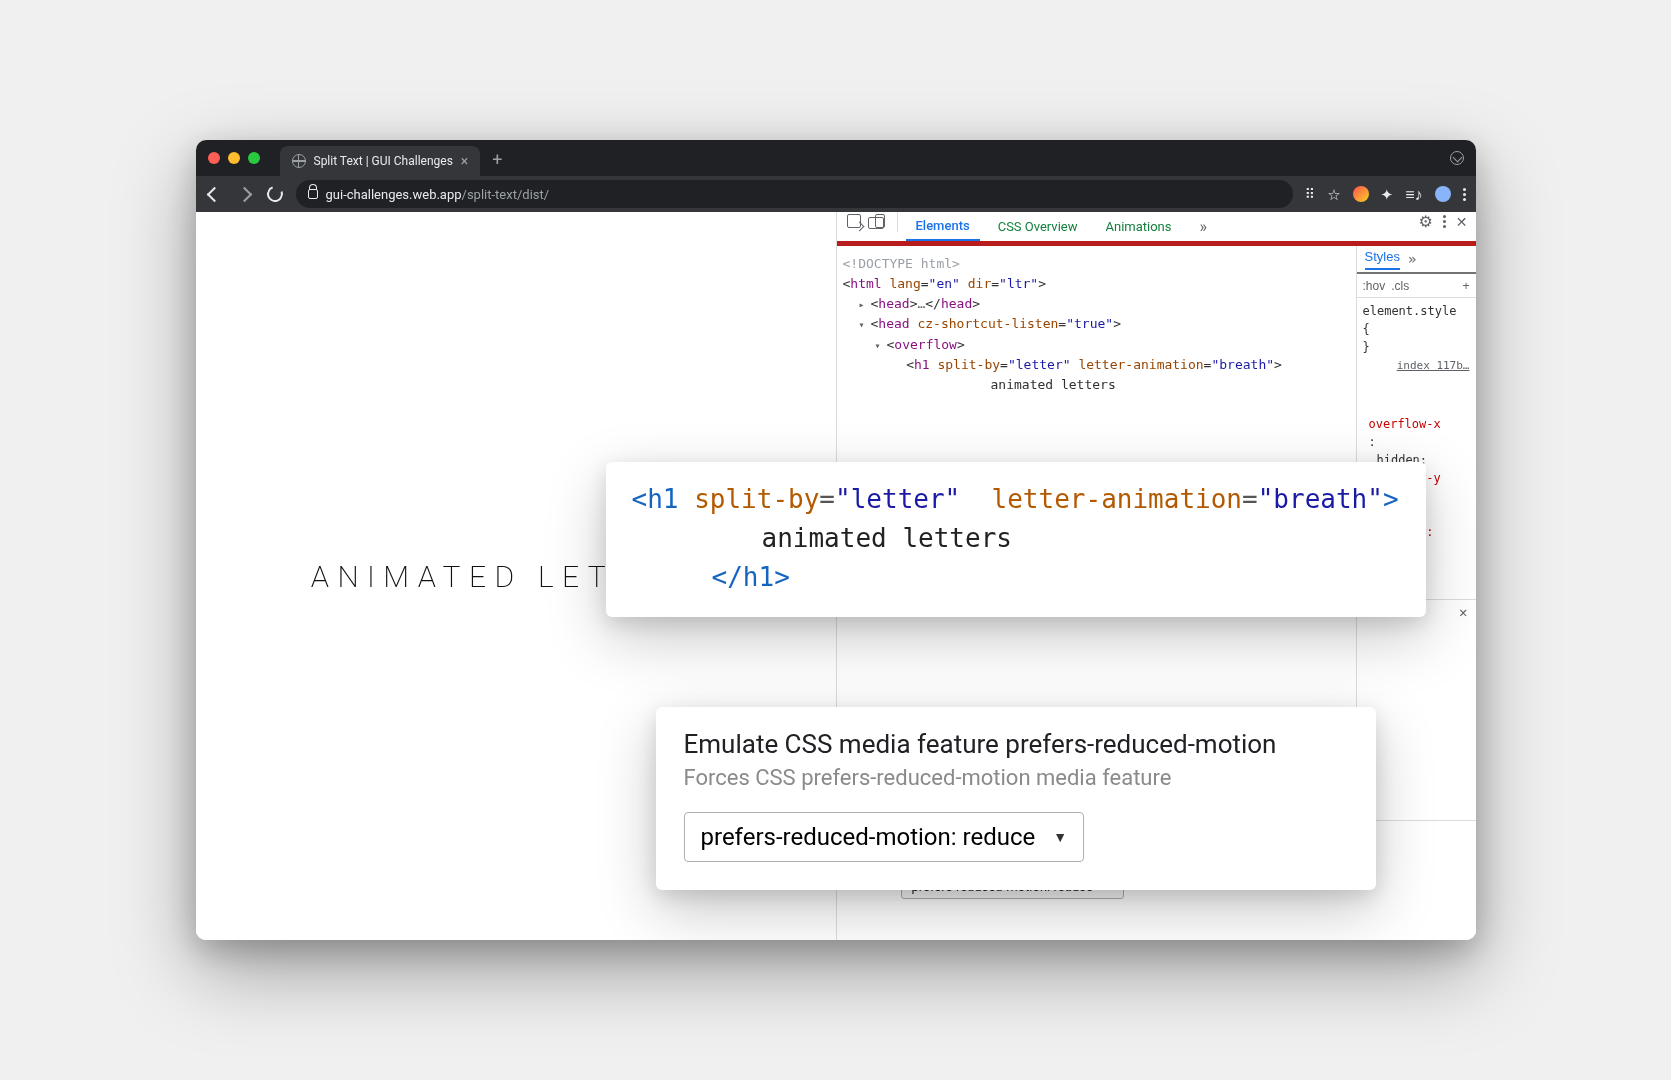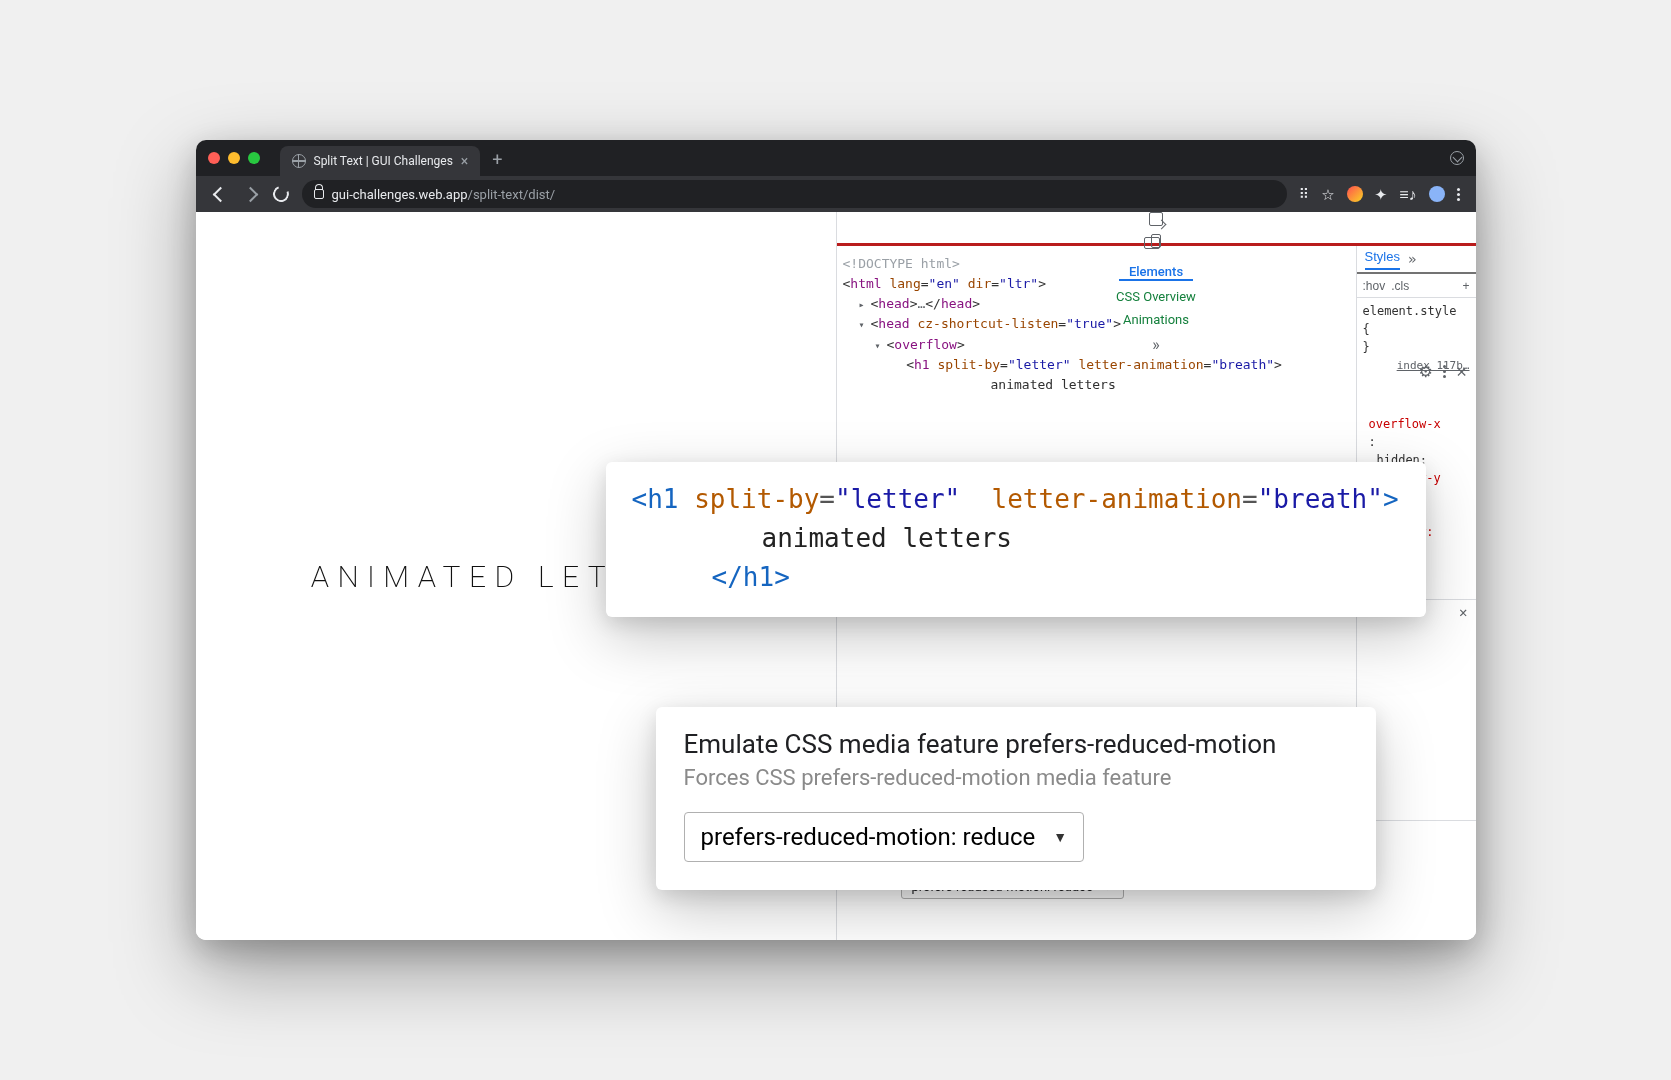--- a/index.html
+++ b/index.html
@@ -44,21 +44,21 @@
   .tab .globe { width:14px;height:14px;border-radius:50%;border:1.5px solid #9aa0a6; position:relative;}
   .tab .globe::before{content:"";position:absolute;left:5px;top:-1px;bottom:-1px;width:1.5px;background:#9aa0a6;}
   .tab .globe::after{content:"";position:absolute;top:5px;left:-1px;right:-1px;height:1.5px;background:#9aa0a6;}
   .tab-close { margin-left:auto; color:#9aa0a6; font-size:14px; cursor:pointer;}
   .new-tab { color:#9aa0a6; font-size:18px; margin-left:4px; margin-top:2px;}
   .titlebar .spacer{flex:1;}
   .min-ic { width:14px;height:14px;border:1.5px solid #9aa0a6; border-radius:50%; position:relative;}
   .min-ic::after{content:"";position:absolute;width:6px;height:6px;border-left:1.5px solid #9aa0a6;border-bottom:1.5px solid #9aa0a6;transform:rotate(-45deg);left:3px;top:2px;}
 
   .toolbar {
-    height: 36px; background:#35363a; display:flex; align-items:center; padding:0 16px; gap:12px;
+    height: 36px; background:#35363a; display:flex; align-items:center; padding:0 10px; gap:12px;
     color:#9aa0a6;
   }
   .tb-ic { width:18px; height:18px; display:flex;align-items:center;justify-content:center; cursor:pointer;}
   .arrow-l::before{content:"";width:9px;height:9px;border-left:2px solid #e8eaed;border-bottom:2px solid #e8eaed;transform:rotate(45deg);display:block;}
   .arrow-r::before{content:"";width:9px;height:9px;border-right:2px solid #9aa0a6;border-top:2px solid #9aa0a6;transform:rotate(45deg);display:block;}
   .reload::before{content:"";width:12px;height:12px;border:2px solid #e8eaed;border-radius:50%;border-top-color:transparent;display:block;transform:rotate(25deg);}
   .omnibox {
     flex:1; background:#202124; border-radius:20px; height:28px;
     display:flex; align-items:center; padding:0 12px; gap:8px; color:#e8eaed; font-size:13px;
   }
@@ -83,21 +83,21 @@
   .animated-h1 {
     font-weight:200; letter-spacing: .28em; font-size: 30px; color:#111;
   }
 
   
   .devtools {
     flex:1; border-left:1px solid #dadce0; display:flex; flex-direction:column; font-size:13px; position:relative;
     font-family: -apple-system, BlinkMacSystemFont, "Segoe UI", Roboto, sans-serif;
   }
   .dt-tabs {
-    height:34px; border-bottom:3px solid #b91c1c; display:flex; align-items:center; padding:0 8px; gap:8px;flex-direction:column;
+    height:34px; border-bottom:5px solid #b91c1c; display:flex; align-items:flex-start; padding:0 8px; gap:8px;
   }
   .dt-ic{width:18px;height:18px;display:flex;align-items:center;justify-content:center;color:#5f6368;cursor:pointer;}
   .inspect-ic{width:14px;height:14px;border:1.5px solid #5f6368;border-radius:2px;position:relative;}
   .inspect-ic::after{content:"";position:absolute;width:6px;height:6px;border-right:1.5px solid #5f6368;border-bottom:1.5px solid #5f6368;right:-3px;bottom:-3px;transform:rotate(-45deg);}
   .device-ic{width:10px;height:14px;border:1.5px solid #5f6368;border-radius:2px;position:relative;}
   .device-ic::after{content:"";position:absolute;width:14px;height:10px;border:1.5px solid #5f6368;border-radius:2px;left:-8px;top:2px;}
   .dt-tab{padding:0 10px;height:100%;display:flex;align-items:center;color:#15803d;cursor:pointer;}
   .dt-tab.active{color:#1a73e8;border-bottom:2px solid #1a73e8;font-weight:500;}
   .dt-tabs .more{font-size:16px;color:#5f6368;}
   .dt-tabs .right{margin-left:auto;display:flex;gap:10px;align-items:center;}

